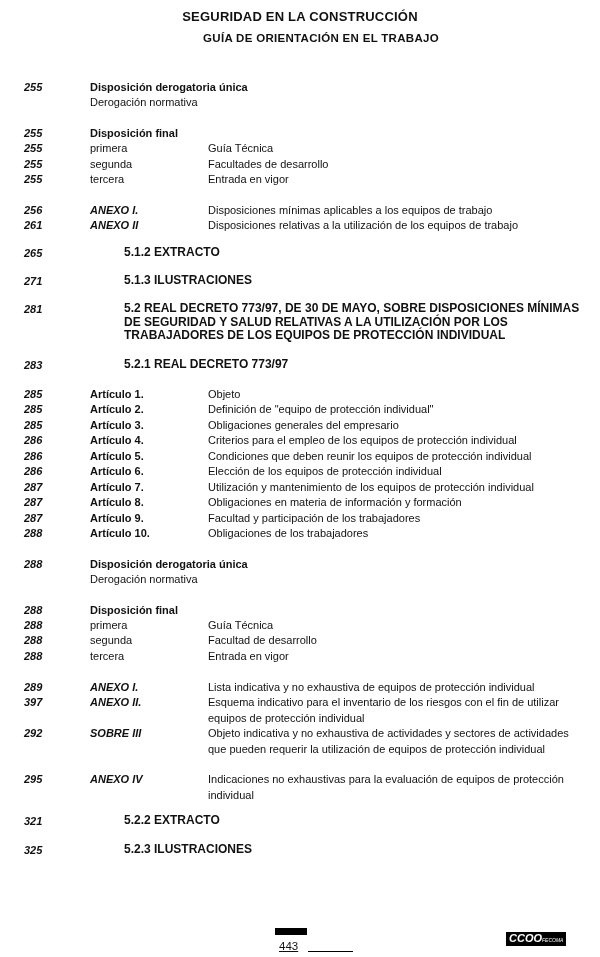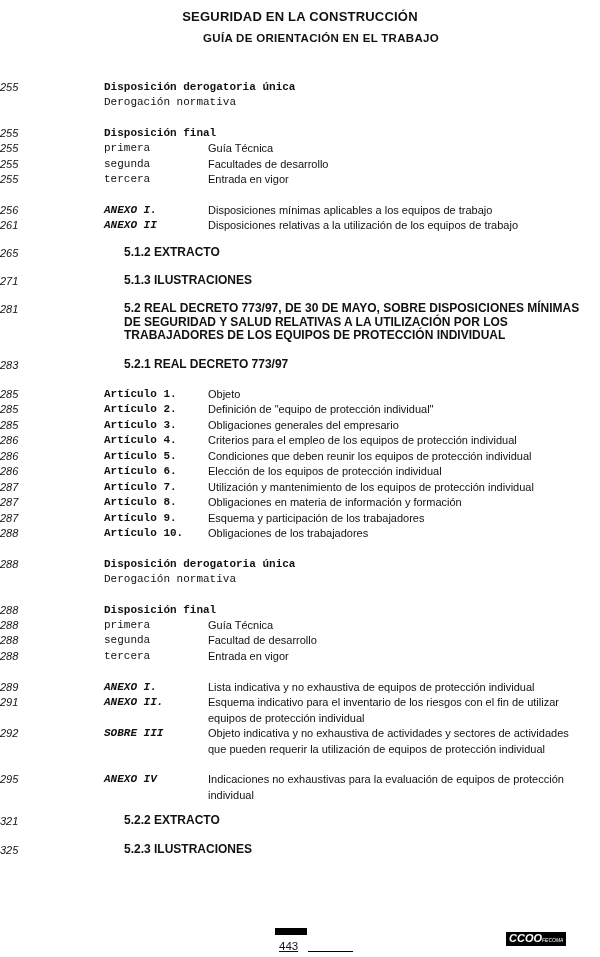--- a/index.html
+++ b/index.html
@@ -1,21 +1,21 @@
 <!DOCTYPE html>
 <html><head>
 <meta charset="utf-8">
 <style>
   html, body { margin:0; padding:0; background:#ffffff; }
   body { width:600px; height:957px; position:relative; overflow:hidden; color:#111; font-family:"Liberation Sans", sans-serif; }
   .hdr1 { position:absolute; top:9px; left:0; width:600px; text-align:center; font-weight:bold; font-size:13px; letter-spacing:0.2px; }
   .hdr2 { position:absolute; top:32px; left:0; width:600px; text-align:center; font-weight:bold; font-size:11.5px; letter-spacing:0.3px;margin-left:21px; }
   .row { position:absolute; left:0; width:600px; font-size:11px; line-height:15.5px; }
-  .pg { position:absolute; left:0; font-weight:normal; font-style:italic; }
-  .c1 { position:absolute; left:104px;font-family:Liberation Mono, monospace; }
+  .pg { position:absolute; left:24px; font-weight:bold; font-style:italic; }
+  .c1 { position:absolute; left:90px; }
   .c2 { position:absolute; left:208px; width:370px; }
   .b { font-weight:bold; }
   .bi { font-weight:bold; font-style:italic; }
   .sec { position:absolute; left:104px; width:470px; font-weight:bold; font-size:12px; line-height:13.5px;margin-left:20px; }
   .bar { position:absolute; left:275px; top:928px; width:32px; height:7px; background:#000; }
   .pnum { position:absolute; left:279px; top:940px; font-size:11.5px;text-decoration:underline; }
   .pline { position:absolute; left:308px; top:951px; width:45px; height:1px; background:#000; }
   .logo { position:absolute; left:506px; top:932px; background:#000; color:#fff; font-weight:bold; font-style:italic; font-size:11px; padding:0 3px; line-height:12px; }
   .logo small { font-size:5px; font-weight:normal; }
 </style>
@@ -117,21 +117,21 @@
     <span class="c2">Utilización y mantenimiento de los equipos de protección individual</span>
   </div>
 <div class="row" style="top:495px">
     <span class="pg">287</span>
     <span class="c1 b">Artículo 8.</span>
     <span class="c2">Obligaciones en materia de información y formación</span>
   </div>
 <div class="row" style="top:511px">
     <span class="pg">287</span>
     <span class="c1 b">Artículo 9.</span>
-    <span class="c2">Esquema y participación de los trabajadores</span>
+    <span class="c2">Facultad y participación de los trabajadores</span>
   </div>
 <div class="row" style="top:526px">
     <span class="pg">288</span>
     <span class="c1 b">Artículo 10.</span>
     <span class="c2">Obligaciones de los trabajadores</span>
   </div>
 
 <div class="row" style="top:557px">
     <span class="pg">288</span>
     <span class="c1 b">Disposición derogatoria única</span>
@@ -159,21 +159,21 @@
     <span class="c1">tercera</span>
     <span class="c2">Entrada en vigor</span>
   </div>
 
 <div class="row" style="top:680px">
     <span class="pg">289</span>
     <span class="c1 bi">ANEXO I.</span>
     <span class="c2">Lista indicativa y no exhaustiva de equipos de protección individual</span>
   </div>
 <div class="row" style="top:695px">
-    <span class="pg">291</span>
+    <span class="pg">397</span>
     <span class="c1 bi">ANEXO II.</span>
     <span class="c2">Esquema indicativo para el inventario de los riesgos con el fin de utilizar equipos de protección individual</span>
   </div>
 <div class="row" style="top:726px">
     <span class="pg">292</span>
     <span class="c1 bi">SOBRE III</span>
     <span class="c2">Objeto indicativa y no exhaustiva de actividades y sectores de actividades que pueden requerir la utilización de equipos de protección individual</span>
   </div>
 <div class="row" style="top:772px">
     <span class="pg">295</span>

